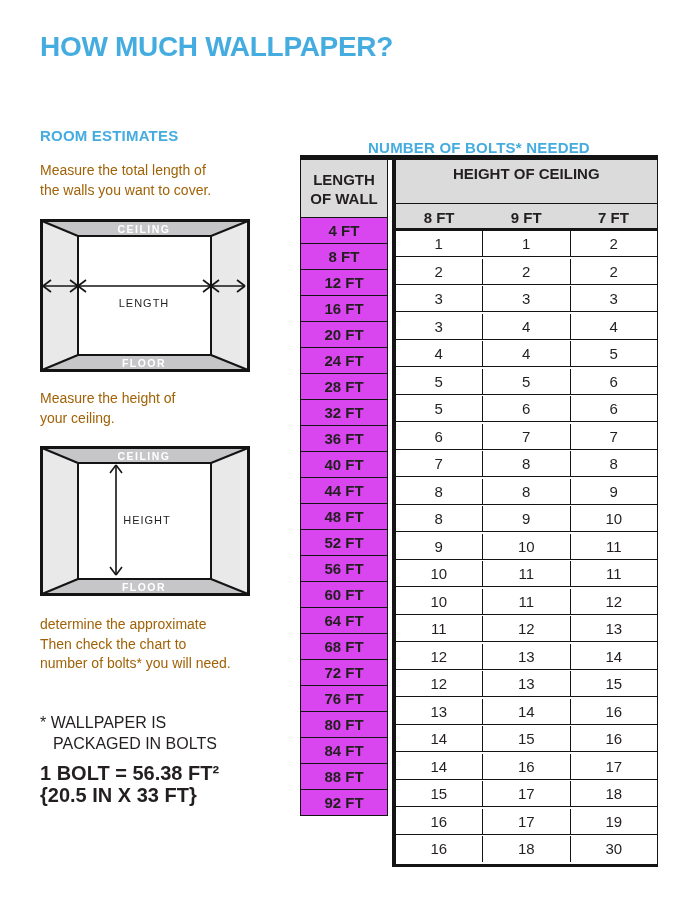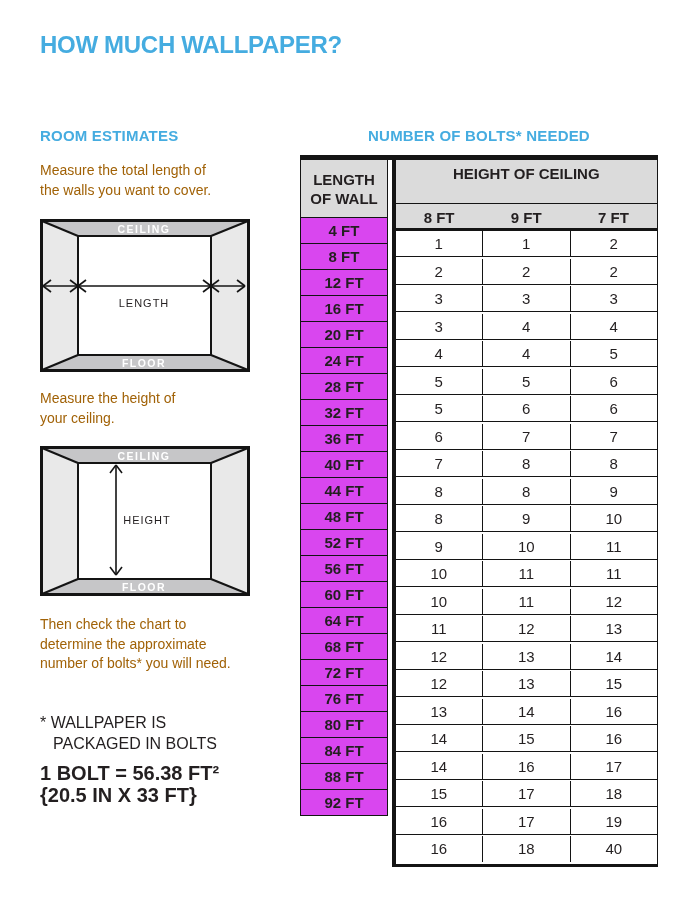--- a/index.html
+++ b/index.html
@@ -8,30 +8,30 @@
     position: relative;
     background: #ffffff;
     font-family: "Liberation Sans", sans-serif;
     color: #231f20;
     overflow: hidden;
   }
 
   
   .page-title {
     position: absolute; left: 40px; top: 31px;
-    font-size: 24px; font-weight: bold; letter-spacing: -0.3px;
+    font-size: 28px; font-weight: bold; letter-spacing: -0.3px;
     color: #45ace0;
   }
   .section-heading {
     position: absolute; top: 127px;
     font-size: 15px; font-weight: bold; color: #45ace0;
     letter-spacing: 0.2px;
   }
   .heading-left { left: 40px; }
-  .heading-table { left: 300px; width: 358px; text-align: center; }
+  .heading-table { left: 300px; width: 358px; text-align: center; margin-top: 12px; }
 
   
   .instruction {
     position: absolute; left: 40px;
     font-size: 14px; line-height: 19.5px; color: #a16207;
   }
   .step1 { top: 161px; }
   .step2 { top: 389px; }
   .step3 { top: 615px; }
 
@@ -174,22 +174,22 @@
       <line x1="76" y1="19" x2="70" y2="27"></line>
         <line x1="76" y1="19" x2="82" y2="27"></line>
       <line x1="76" y1="129" x2="70" y2="121"></line>
         <line x1="76" y1="129" x2="82" y2="121"></line>
     </g>
     <text x="107" y="78" text-anchor="middle" font-size="11" letter-spacing="1" fill="#231f20">HEIGHT</text>
   </svg>
 </div>
 
 <div class="instruction step3">
+  <div>determine the approximate</div>
   <div>Then check the chart to</div>
-  <div>determine the approximate</div>
   <div>number of bolts* you will need.</div>
 </div>
 
 <div class="footnote">
   <div>* WALLPAPER IS</div>
   <div class="line2">PACKAGED IN BOLTS</div>
 </div>
 
 <div class="bolt-info">
   <div>1 BOLT = 56.38 FT²</div>
@@ -345,18 +345,18 @@
             <div>18</div>
           </div>
           <div class="drow">
             <div>16</div>
             <div>17</div>
             <div>19</div>
           </div>
           <div class="drow">
             <div>16</div>
             <div>18</div>
-            <div>40</div>
+            <div>30</div>
           </div>
         </div>
     </div>
   </div>
 </div>
 
 </body></html>

